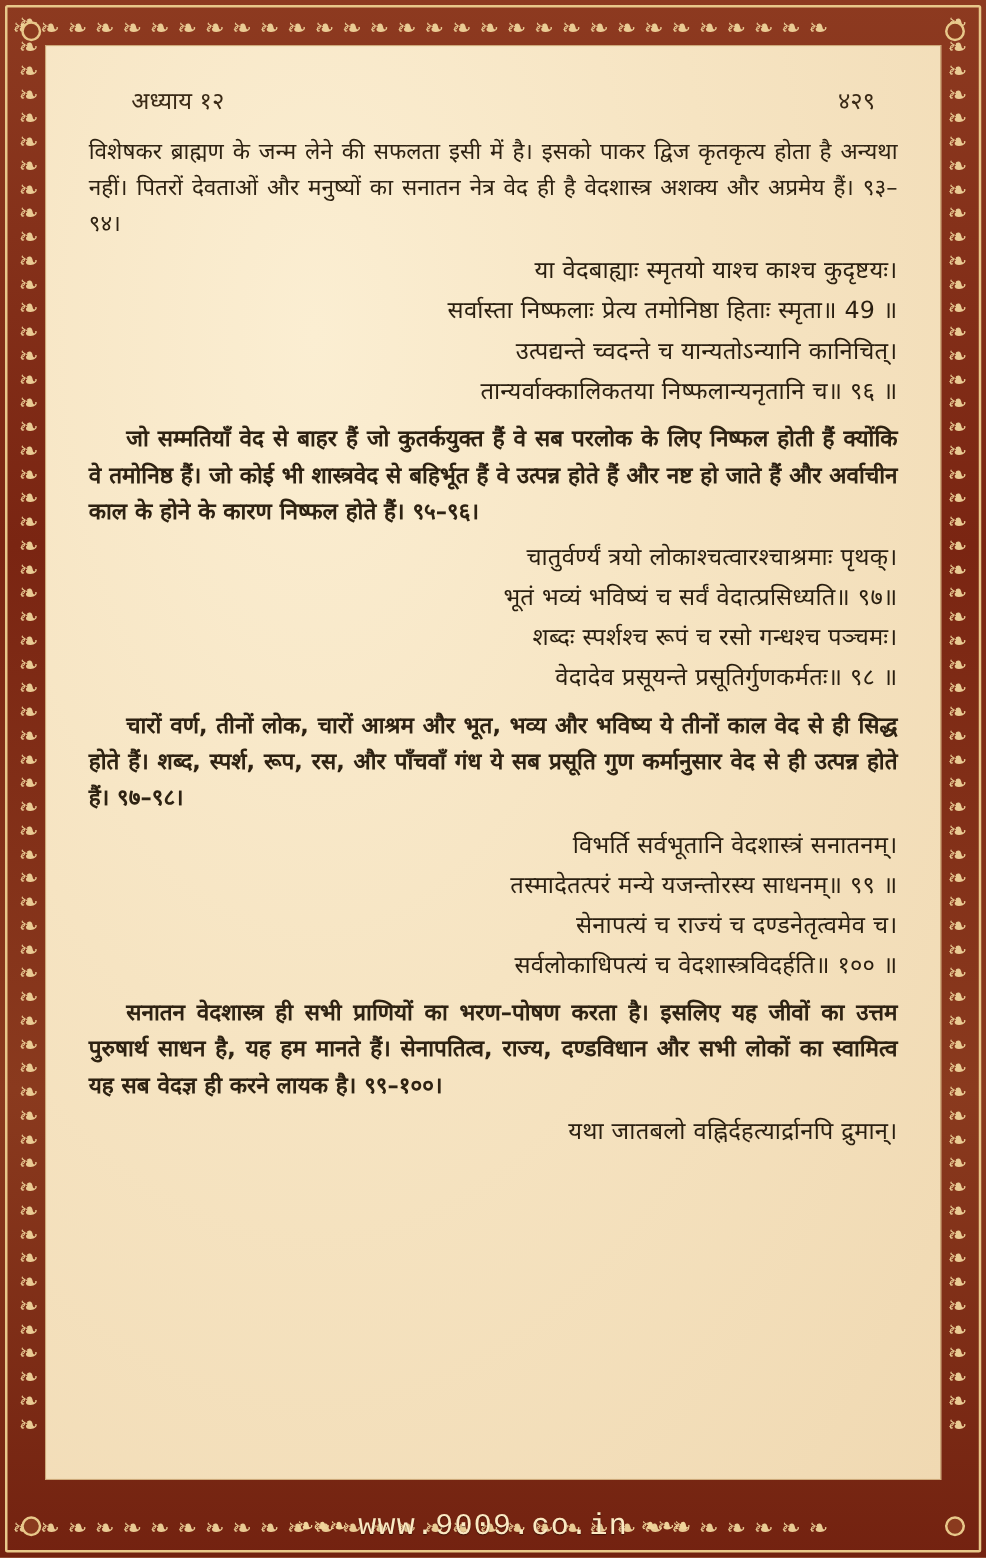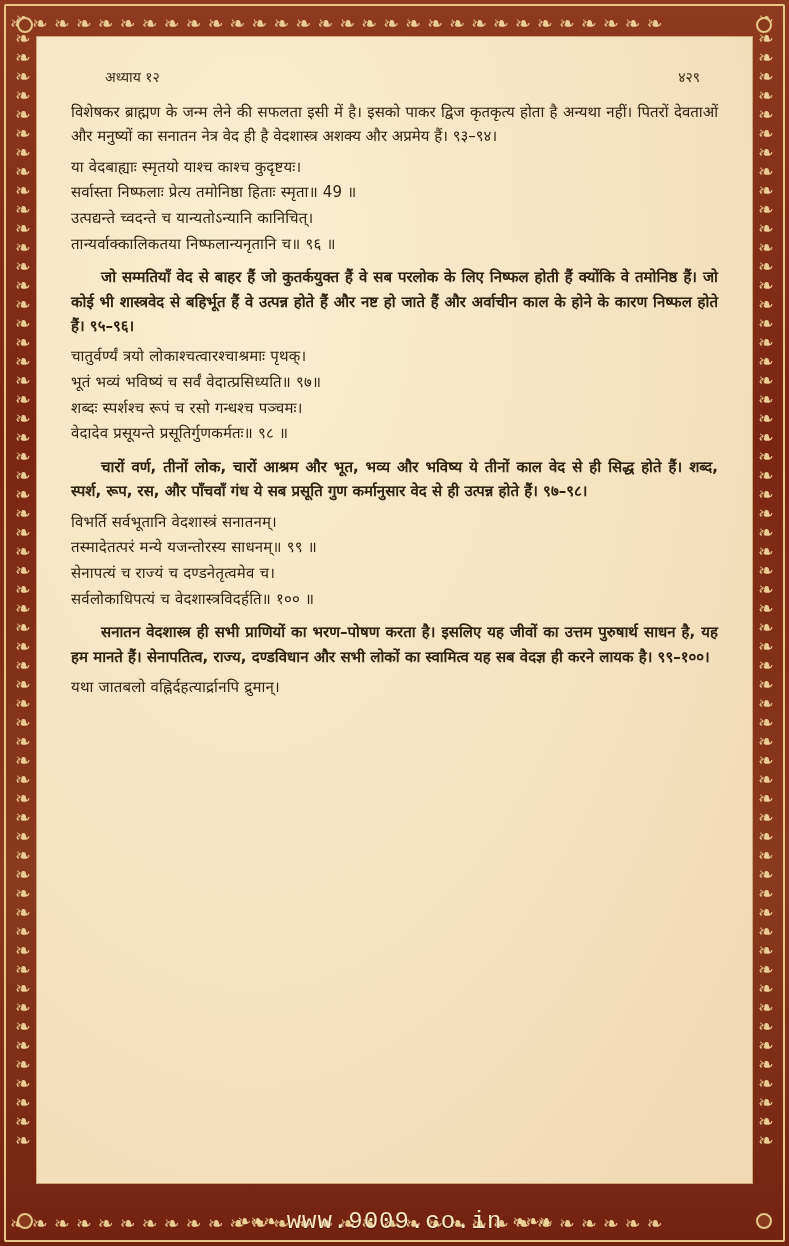--- a/index.html
+++ b/index.html
@@ -89,43 +89,43 @@
     padding: 30px 34px 20px 34px;
     box-sizing: border-box;
     overflow: hidden;
   }
 
   .header-row {
     display: flex;
     justify-content: space-between;
     align-items: baseline;
     font-family: "DejaVu Sans", sans-serif;
-    font-size: 14px;
+    font-size: 19px;
     color: #3a2a16;
     padding: 0 18px 0 34px;
     margin-bottom: 14px;
   }
 
   .para {
     font-family: "DejaVu Sans", sans-serif;
-    font-size: 15px;
+    font-size: 18px;
     line-height: 1.62;
     color: #2e2212;
     text-align: justify;
     text-justify: inter-word;
     margin: 0 0 3px 0;
   }
   .para.indent { text-indent: 30px; font-weight: bold; }
 
   .verse {
     font-family: "DejaVu Sans", sans-serif;
-    font-size: 15px;
+    font-size: 19px;
     line-height: 1.58;
     color: #2a1f10;
-    text-align: left;
+    text-align: right;
     margin: 2px 0;
     letter-spacing: 0.2px;
   }
   .verse-block { margin: 7px 0 9px 0; }
 
   
   .footer {
     position: absolute;
     left: 10px;
     right: 10px;

